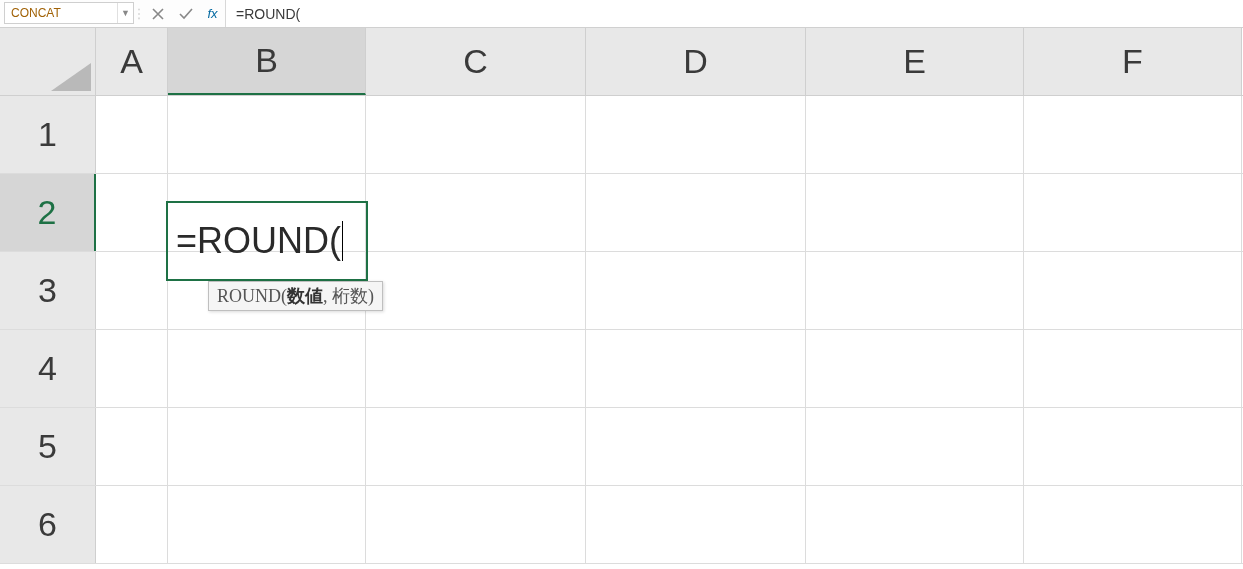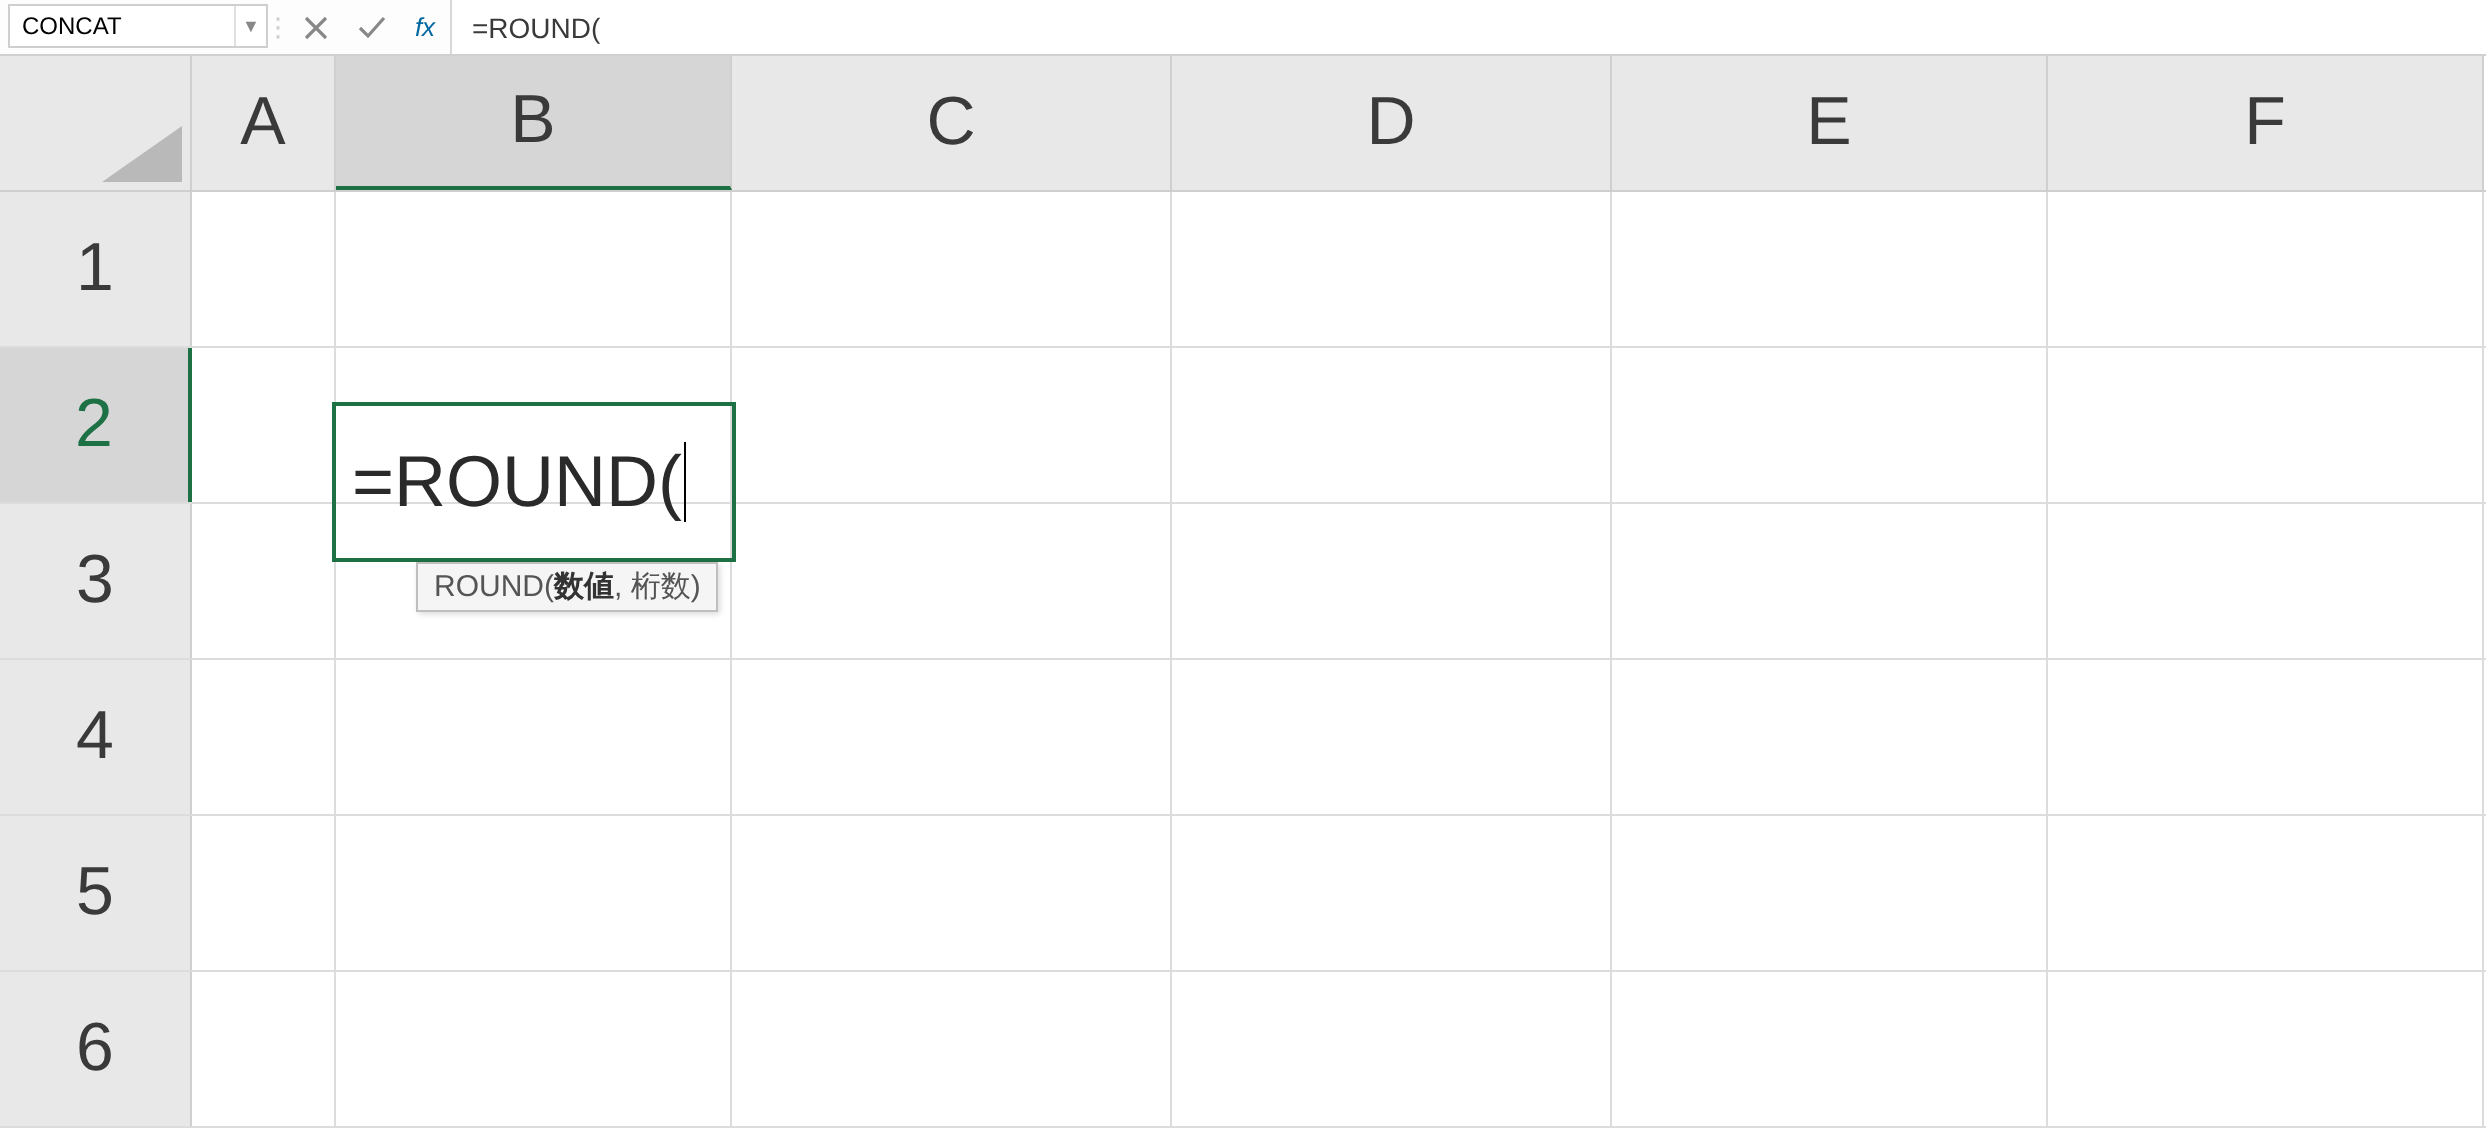--- a/index.html
+++ b/index.html
@@ -25,21 +25,21 @@
     align-items: center;
     border: 1px solid #cfcfcf;
     background: #fff;
     margin: 2px 0 2px 4px;
     height: 22px;
     position: relative;
   }
   .name-box-text {
     flex: 1;
     padding: 0 6px;
-    color: #000000;
+    color: #a16207;
     font-size: 12px;
   }
   .name-box-caret {
     width: 16px;
     text-align: center;
     color: #888;
     font-size: 9px;
     border-left: 1px solid #e0e0e0;
     line-height: 20px;
   }
@@ -192,25 +192,25 @@
     vertical-align: middle;
   }
 
   .tooltip {
     position: absolute;
     left: 208px;
     top: 253px;
     background: #f5f5f5;
     border: 1px solid #bfbfbf;
     box-shadow: 1px 1px 3px rgba(0,0,0,0.15);
-    font-size: 15px;
+    font-size: 18px;
     color: #555;
     padding: 2px 8px;
     z-index: 10;
-    font-family: Liberation Sans, sans-serif;
+    font-family: Liberation Serif, serif;
   }
   .tooltip .fname { color:#555; }
   .tooltip .arg-hl { font-weight: bold; color:#333; }
 </style>
 </head>
 <body>
 
 <div class="formula-bar">
   <div class="name-box">
     <span class="name-box-text">CONCAT</span>

